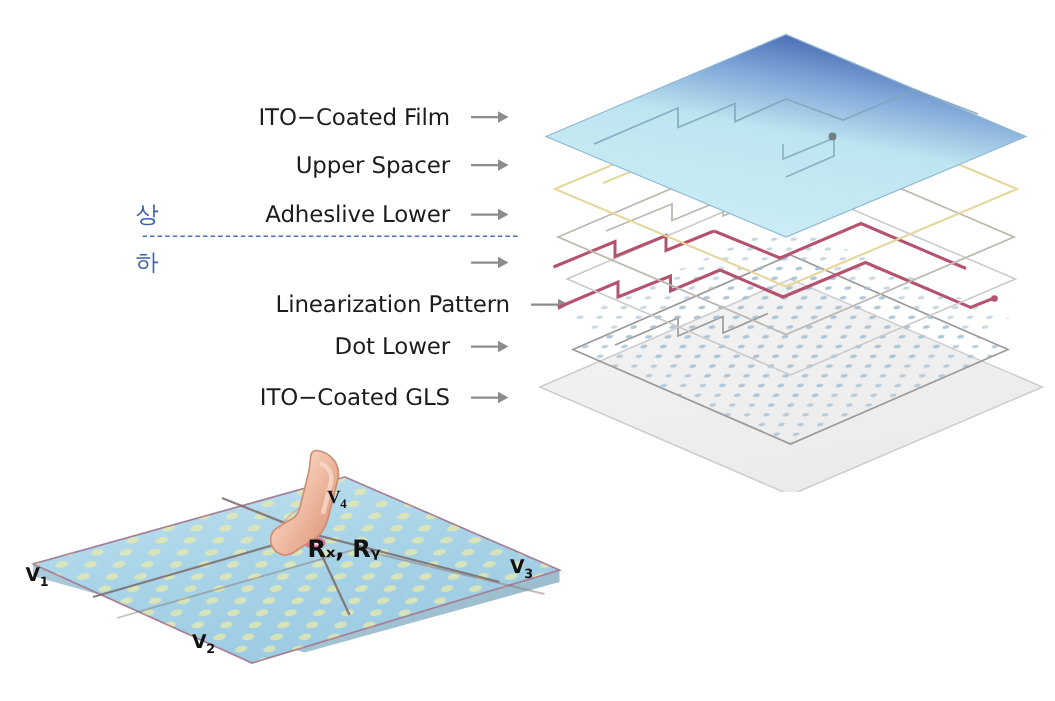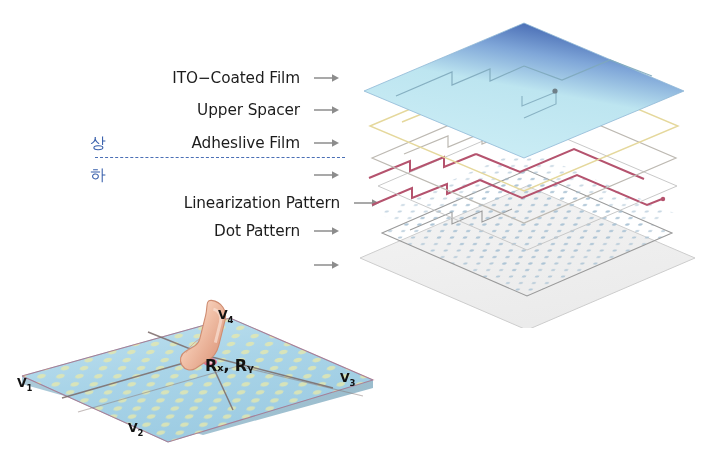--- a/index.html
+++ b/index.html
@@ -105,21 +105,21 @@
     letter-spacing: -0.2px;
     white-space: nowrap;
   }
   .node-label sub {
     font-size: 8.5px;
     font-weight: bold;
   }
   #v1-label { left: 17px;  top: 355px; margin-top: 20px; }
   #v2-label { left: 128px; top: 420px; }
   #v3-label { left: 340px; top: 370px; }
-  #v4-label { left: 218px; top: 307px; }
+  #v4-label { left: 218px; top: 324px; font-family: Liberation Serif, serif; }
   #r-labels { left: 205px; top: 356px; font-size: 16px; }
 </style>
 </head>
 <body>
 
 <div id="stage">
 
   <div id="label-column">
 
     <div class="label-row" style="top:11px;">
@@ -139,21 +139,21 @@
       <span class="row-arrow">
         <svg width="28" height="14" viewBox="0 0 28 14">
             <line x1="1" y1="7" x2="21" y2="7" stroke="#8c8c8c" stroke-width="1.5"></line>
             <path d="M19 3.2 L26 7 L19 10.8 Z" fill="#8c8c8c"></path>
           </svg>
       </span>
     </div>
 
     <div class="label-row" style="top:76px;">
       <span class="ko-marker">상</span>
-      <span class="layer-label">Adheslive Film</span>
+      <span class="layer-label">Adheslive Lower</span>
       <span class="row-arrow">
         <svg width="28" height="14" viewBox="0 0 28 14">
             <line x1="1" y1="7" x2="21" y2="7" stroke="#8c8c8c" stroke-width="1.5"></line>
             <path d="M19 3.2 L26 7 L19 10.8 Z" fill="#8c8c8c"></path>
           </svg>
       </span>
     </div>
 
     <div class="label-row" style="top:108px;">
       <span class="ko-marker">하</span>
@@ -171,31 +171,32 @@
       <span class="row-arrow">
         <svg width="28" height="14" viewBox="0 0 28 14">
             <line x1="1" y1="7" x2="21" y2="7" stroke="#8c8c8c" stroke-width="1.5"></line>
             <path d="M19 3.2 L26 7 L19 10.8 Z" fill="#8c8c8c"></path>
           </svg>
       </span>
     </div>
 
     <div class="label-row" style="top:164px;">
       <span class="ko-marker"></span>
-      <span class="layer-label">Dot Pattern</span>
+      <span class="layer-label">Dot Lower</span>
       <span class="row-arrow">
         <svg width="28" height="14" viewBox="0 0 28 14">
             <line x1="1" y1="7" x2="21" y2="7" stroke="#8c8c8c" stroke-width="1.5"></line>
             <path d="M19 3.2 L26 7 L19 10.8 Z" fill="#8c8c8c"></path>
           </svg>
       </span>
     </div>
 
     <div class="label-row" style="top:198px;">
       <span class="ko-marker"></span>
+      <span class="layer-label">ITO−Coated GLS</span>
       <span class="row-arrow">
         <svg width="28" height="14" viewBox="0 0 28 14">
             <line x1="1" y1="7" x2="21" y2="7" stroke="#8c8c8c" stroke-width="1.5"></line>
             <path d="M19 3.2 L26 7 L19 10.8 Z" fill="#8c8c8c"></path>
           </svg>
       </span>
     </div>
   </div>
 
   <div id="adhesive-divider"></div>

